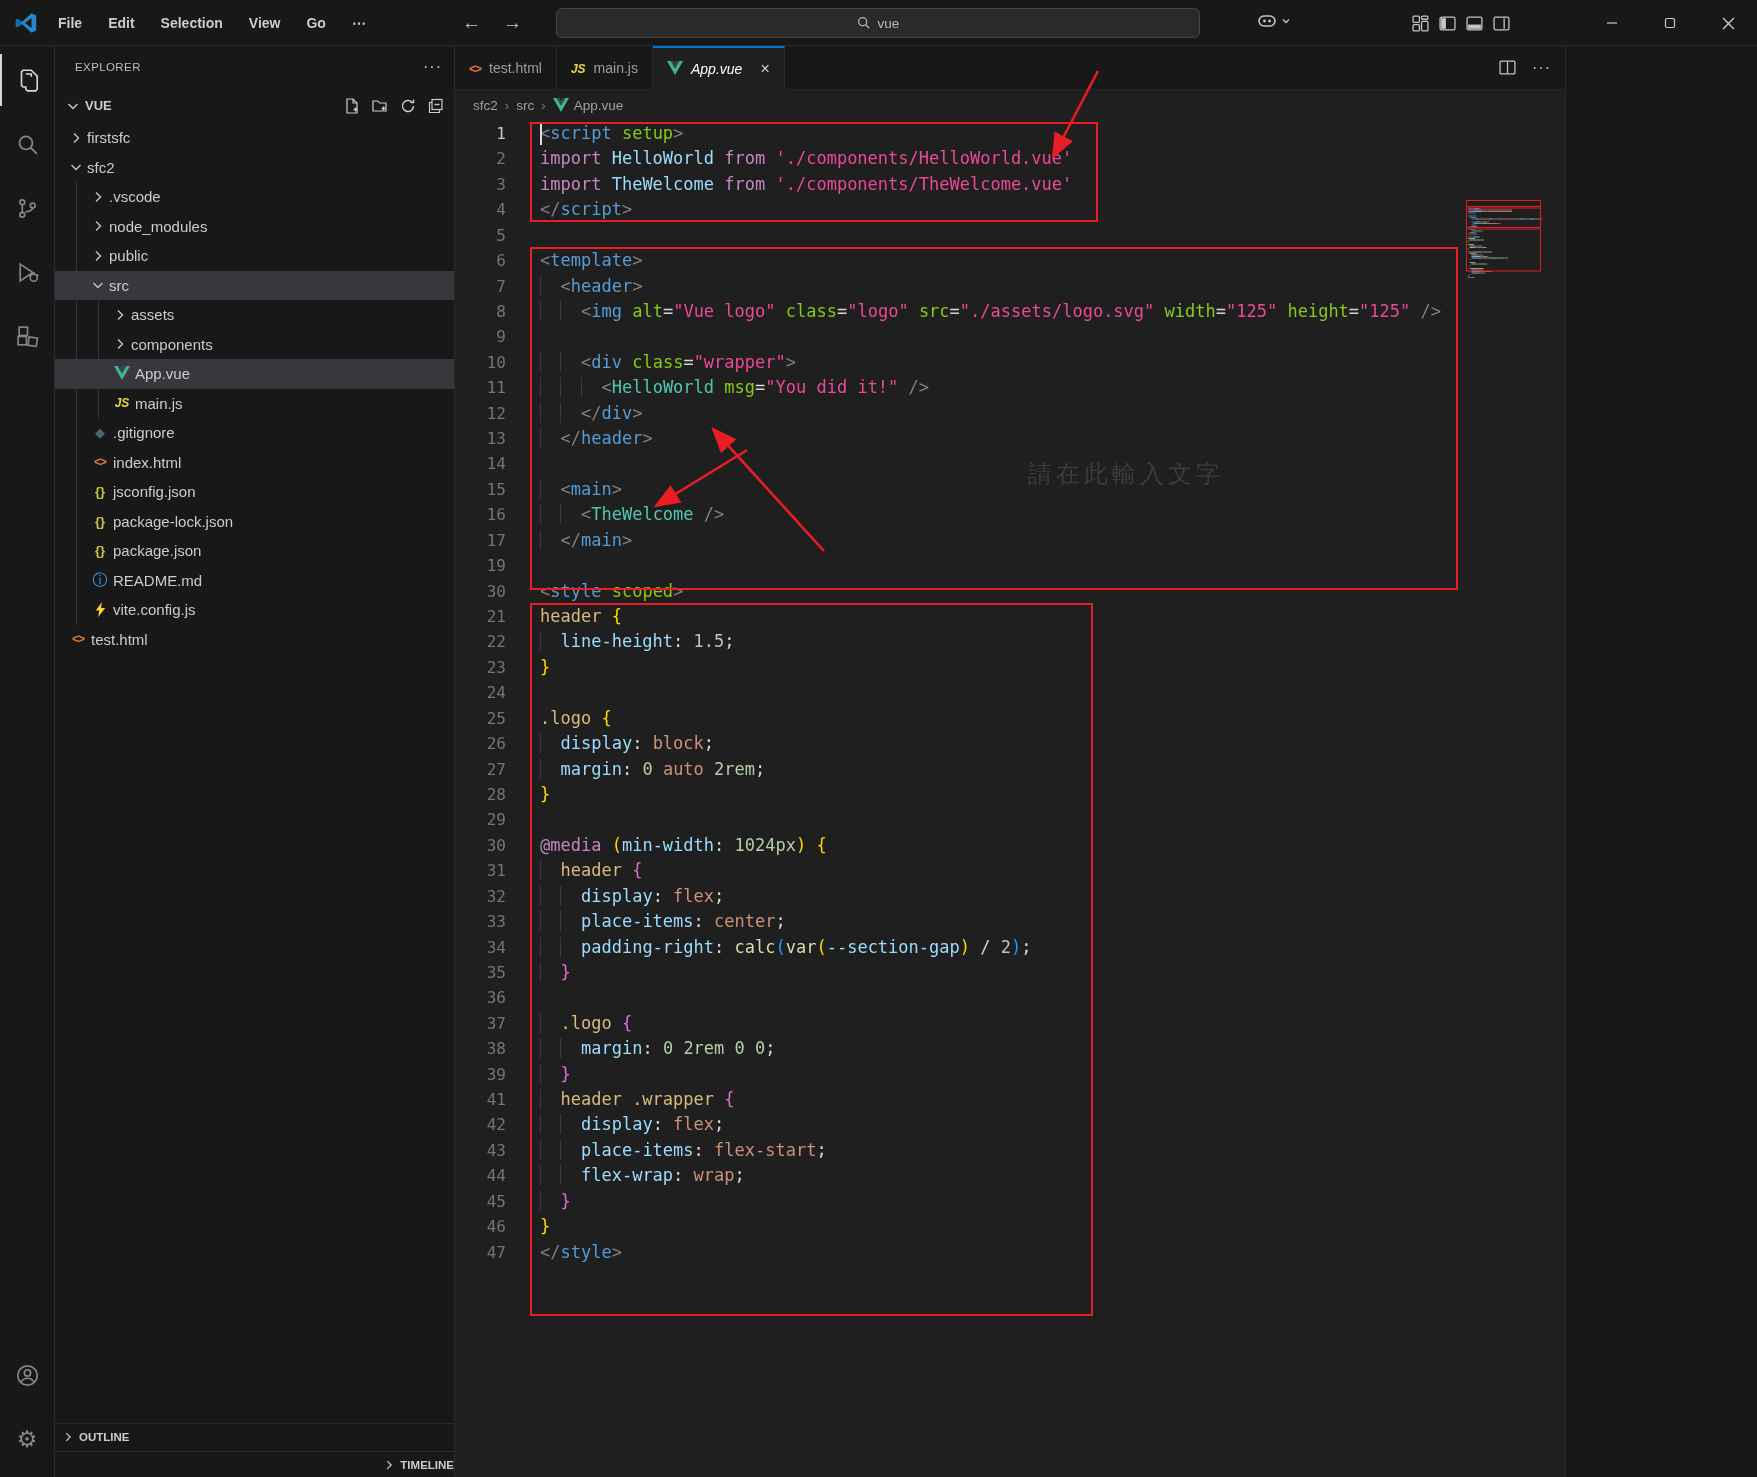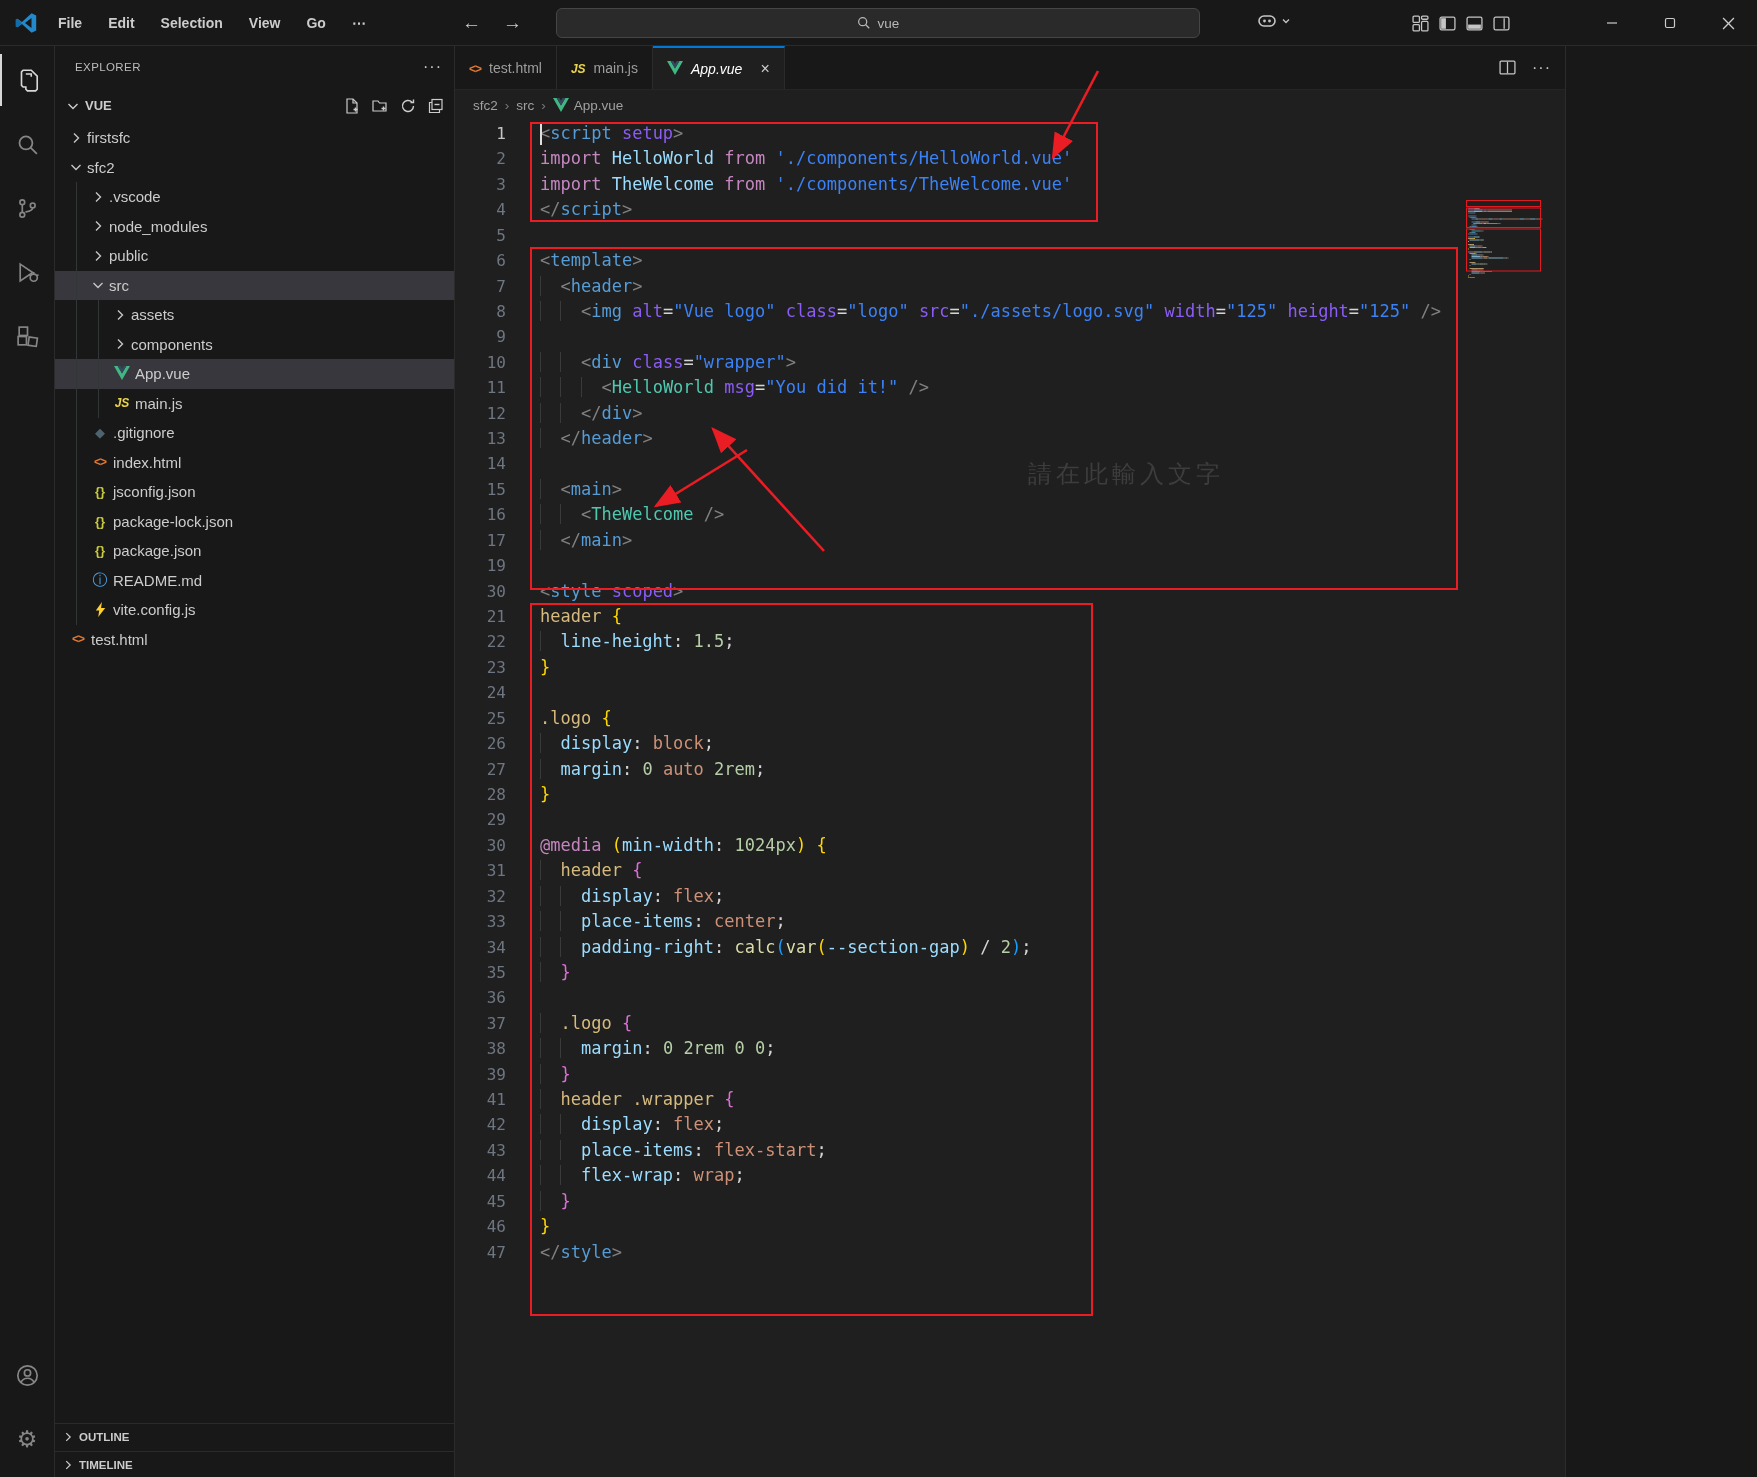--- a/index.html
+++ b/index.html
@@ -66,22 +66,22 @@
   .bc-sep { color:#7a7a7a; }
   .bc-item { display:flex; align-items:center; gap:5px; }
 
   
   .code-area { position:relative; height:1356px; overflow:hidden;
     font-family:"DejaVu Sans Mono", monospace; font-size:17px; }
   .code-line { display:flex; height:25.43px; line-height:25.43px; }
   .gutter { flex:none; width:75px; padding-right:24px; text-align:right; color:#6e7681; font-size:16px; }
   .gutter.active { color:#c6c6c6; }
   .code-text { white-space:pre; padding-left:10px; }
-  .tk-pt{color:#808080} .tk-tag{color:#569cd6} .tk-comp{color:#4ec9b0} .tk-attr{color:#8b5cf6}
-  .tk-str{color:#3b82f6} .tk-kw{color:#c586c0} .tk-id{color:#9cdcfe} .tk-sel{color:#d7ba7d}
+  .tk-pt{color:#808080} .tk-tag{color:#569cd6} .tk-comp{color:#4ec9b0} .tk-attr{color:#84cc16}
+  .tk-str{color:#ec4899} .tk-kw{color:#c586c0} .tk-id{color:#9cdcfe} .tk-sel{color:#d7ba7d}
   .tk-prop{color:#9cdcfe} .tk-val{color:#ce9178} .tk-num{color:#b5cea8} .tk-fn{color:#dcdcaa}
   .tk-b1{color:#ffd700} .tk-b2{color:#da70d6} .tk-b3{color:#179fff} .tk-pl{color:#d4d4d4}
   .tk-ind{ background-image:linear-gradient(to right,#3a3a3a 1px,transparent 1px); }
   .cursor { position:absolute; width:1.5px; height:22px; background:#e0e0e0; }
 
   
   .minimap { position:absolute; left:1013px; top:80px; width:84px; height:160px; }
   .minimap-inner { position:relative; width:168px; transform:scale(0.5); transform-origin:top left; }
   .mm-line { height:3px; white-space:nowrap; }
   .mm-tok { display:inline-block; height:2px; }
@@ -409,21 +409,21 @@
             </span>
             <span class="lbl">test.html</span>
           </div>
         </div>
       <div class="sb-bottom" style="bottom:27px;">
         <svg width="14" height="14" viewBox="0 0 16 16">
             <path d="M6 3.5 10.5 8 6 12.5" fill="none" stroke="#cccccc" stroke-width="1.4"></path>
           </svg>
         <span>OUTLINE</span>
       </div>
-      <div class="sb-bottom" style="bottom:-1px;">
+      <div class="sb-bottom" style="bottom:-1px;justify-content:flex-end;">
         <svg width="14" height="14" viewBox="0 0 16 16">
             <path d="M6 3.5 10.5 8 6 12.5" fill="none" stroke="#cccccc" stroke-width="1.4"></path>
           </svg>
         <span>TIMELINE</span>
       </div>
     </div>
 
     <div class="editorgroup">
       <div class="tabbar">
 

